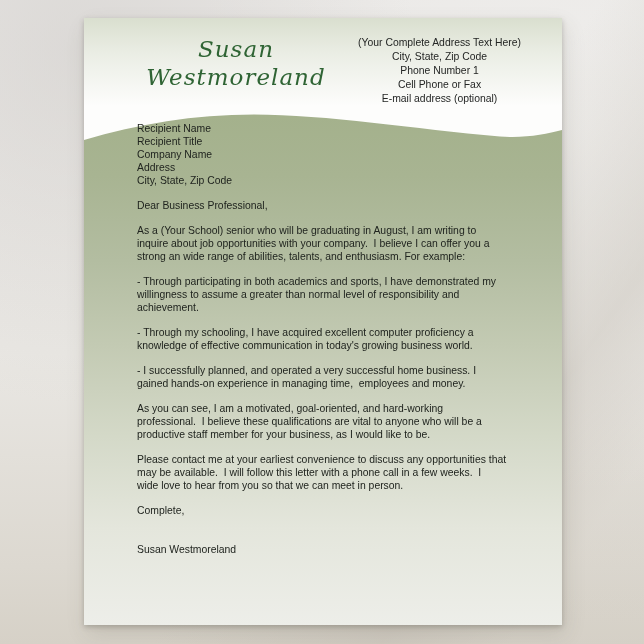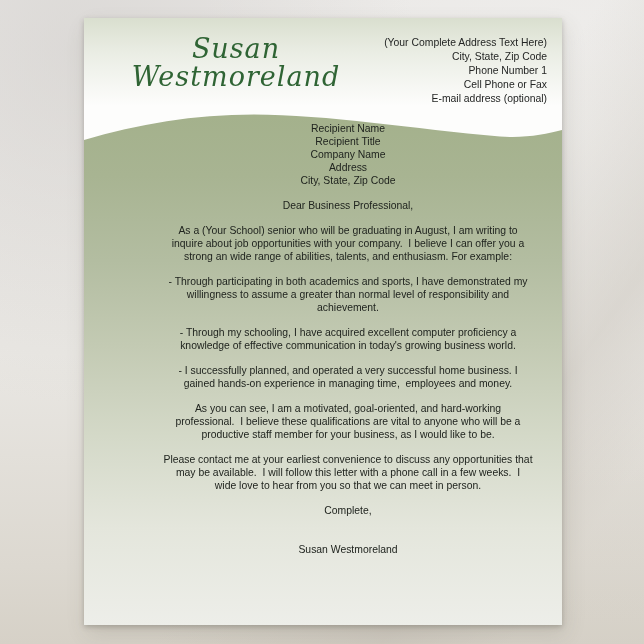--- a/index.html
+++ b/index.html
@@ -59,49 +59,48 @@
     pointer-events: none;
   }
   .name-block {
     position: absolute;
     top: 17px;
     left: 22px;
     width: 260px;
     text-align: center;
     font-family: "DejaVu Serif", serif;
     font-style: italic;
-    font-size: 27px;
+    font-size: 23px;
     line-height: 28px;
     letter-spacing: 1px;
     white-space: pre-line;
   }
   .contact-block {
     position: absolute;
     top: 18px;
     left: 248px;
     width: 215px;
-    text-align: right;
+    text-align: center;
     font-size: 10.4px;
     line-height: 13.9px;
     color: #242625;
     white-space: pre-line;
   }
   .letter-body {
     position: absolute;
     top: 104px;
     left: 39px;
     width: 436px;
     font-size: 10.4px;
     line-height: 13px;
     color: #20241f;
   }
   .letter-body .block {
     margin: 0 0 12px 14px;
     white-space: pre-wrap;
-    text-align: center;
   }
   .letter-body .closing { margin-bottom: 26px; }
   .letter-body .signature { margin-bottom: 16px; }
   .letter-body .last { margin-bottom: 0; }
 </style>
 </head>
 <body>
 
 <div class="backdrop">
   <div class="sheet">

